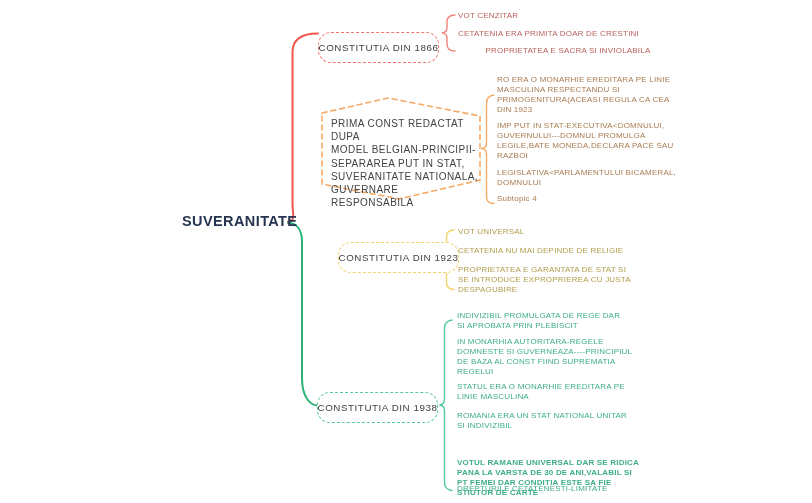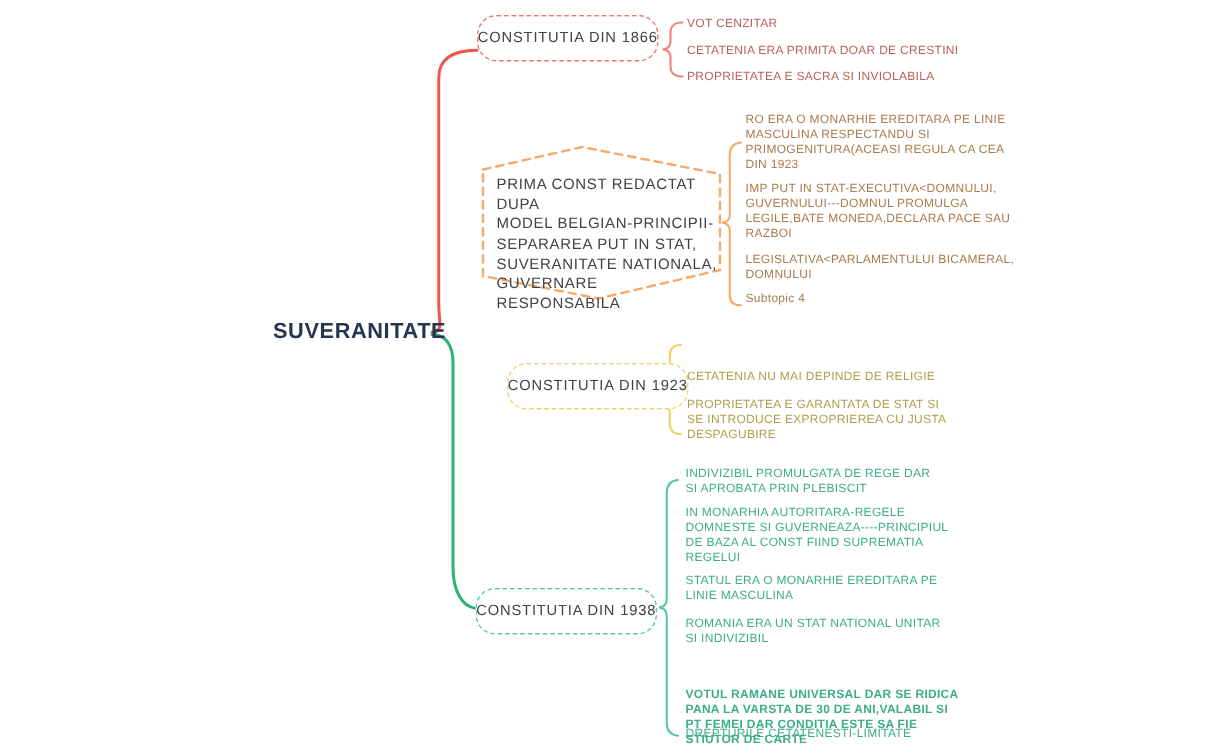--- a/index.html
+++ b/index.html
@@ -52,26 +52,26 @@
 
     <path d="M 494,95 C 489,95.5 486.5,98.5 486.5,103.5 L 486.5,143 C 486.5,146.4 484.7,148.3 481.3,148.5 C 484.7,148.7 486.5,150.6 486.5,154 L 486.5,197 C 486.5,201.5 489,203.5 494,203.5" fill="none" stroke="#f6aa68" stroke-width="1.4" stroke-linecap="round"></path>
 
     <path d="M 454,230 C 449,230 446.5,232.5 446.5,237 L 446.5,250 C 446.5,253.4 444.7,255.3 441.3,255.5 C 444.7,255.7 446.5,257.6 446.5,261 L 446.5,282 C 446.5,287 449,289.5 454,289.5" fill="none" stroke="#f2d369" stroke-width="1.4" stroke-linecap="round"></path>
 
     <path d="M 452,320 C 447,320.5 444.5,323.5 444.5,328.5 L 444.5,399 C 444.5,402.6 442.7,404.8 439.3,405 C 442.7,405.2 444.5,407.4 444.5,411 L 444.5,482 C 444.5,487.5 447,490 452,490.5" fill="none" stroke="#57c99e" stroke-width="1.4" stroke-linecap="round"></path>
   </svg>
 
   <div class="root-label">SUVERANITATE</div>
 
-  <div class="node n1866" style="left:318px;top:10px;width:119px;height:29px;">
+  <div class="node n1866" style="left:318px;top:32px;width:119px;height:29px;">
     <span>CONSTITUTIA DIN 1866</span>
   </div>
   <div class="child c-red" style="left:458px;top:11px;">VOT CENZITAR</div>
   <div class="child c-red" style="left:458px;top:29px;">CETATENIA ERA PRIMITA DOAR DE CRESTINI</div>
-  <div class="child c-red" style="left:458px;top:46px;">PROPRIETATEA E SACRA SI INVIOLABILA</div>
+  <div class="child c-red" style="left:458px;top:46px;text-align:center;">PROPRIETATEA E SACRA SI INVIOLABILA</div>
 
   <div class="hex-label">PRIMA CONST REDACTAT DUPA
 MODEL BELGIAN-PRINCIPII-
 SEPARAREA PUT IN STAT,
 SUVERANITATE NATIONALA,
 GUVERNARE RESPONSABILA</div>
   <div class="child c-orange" style="left:497px;top:75px;">RO ERA O MONARHIE EREDITARA PE LINIE
 MASCULINA RESPECTANDU SI
 PRIMOGENITURA(ACEASI REGULA CA CEA
 DIN 1923</div>
@@ -79,20 +79,21 @@
 GUVERNULUI---DOMNUL PROMULGA
 LEGILE,BATE MONEDA,DECLARA PACE SAU
 RAZBOI</div>
   <div class="child c-orange" style="left:497px;top:168px;">LEGISLATIVA&lt;PARLAMENTULUI BICAMERAL,
 DOMNULUI</div>
   <div class="child c-orange" style="left:497px;top:194px;">Subtopic 4</div>
 
   <div class="node n1923" style="left:318px;top:242px;width:119px;height:29px;">
     <span>CONSTITUTIA DIN 1923</span>
   </div>
+  <div class="child c-yellow" style="left:458px;top:227px;">VOT UNIVERSAL</div>
   <div class="child c-yellow" style="left:458px;top:246px;">CETATENIA NU MAI DEPINDE DE RELIGIE</div>
   <div class="child c-yellow" style="left:458px;top:265px;">PROPRIETATEA E GARANTATA DE STAT SI
 SE INTRODUCE EXPROPRIEREA CU JUSTA
 DESPAGUBIRE</div>
 
   <div class="node n1938" style="left:317px;top:392px;width:119px;height:29px;">
     <span>CONSTITUTIA DIN 1938</span>
   </div>
   <div class="child c-teal" style="left:457px;top:311px;">INDIVIZIBIL PROMULGATA DE REGE DAR
 SI APROBATA PRIN PLEBISCIT</div>

